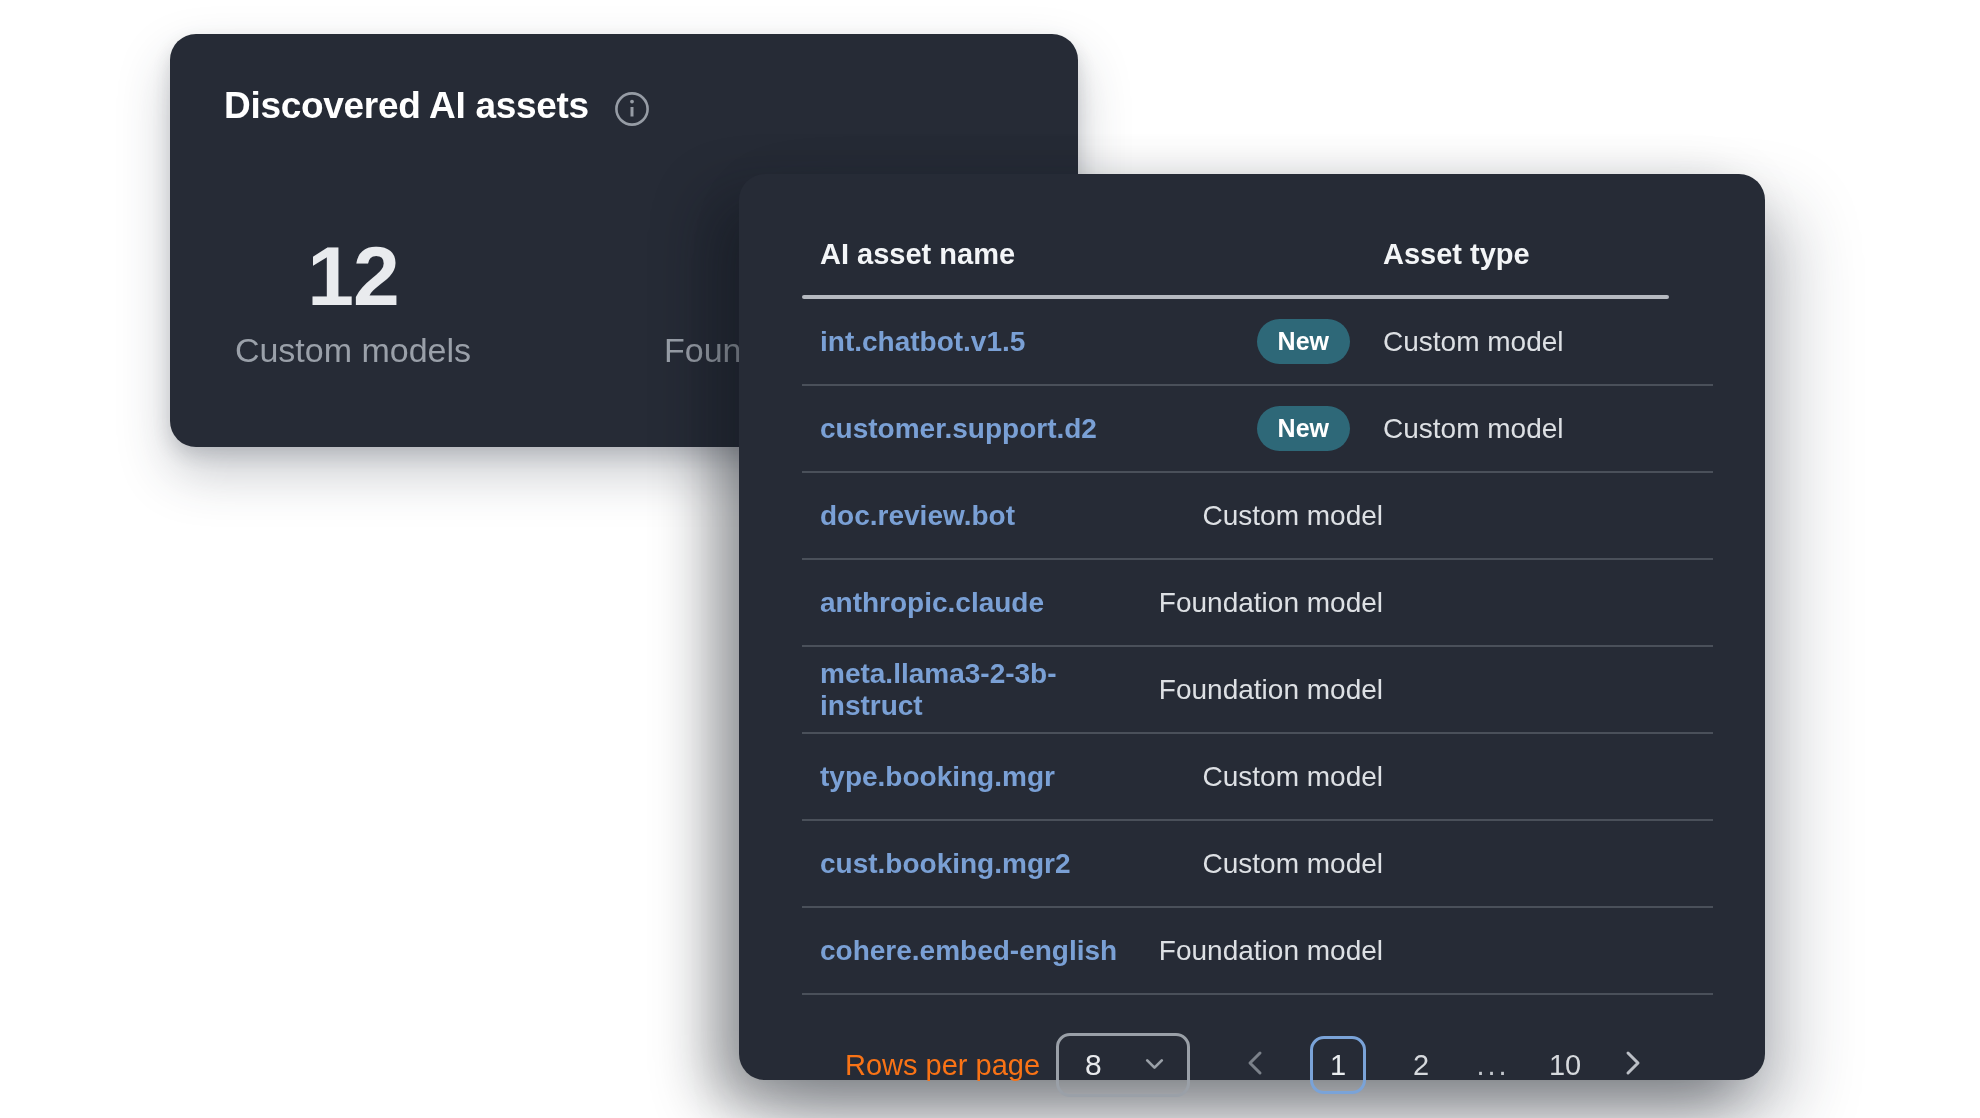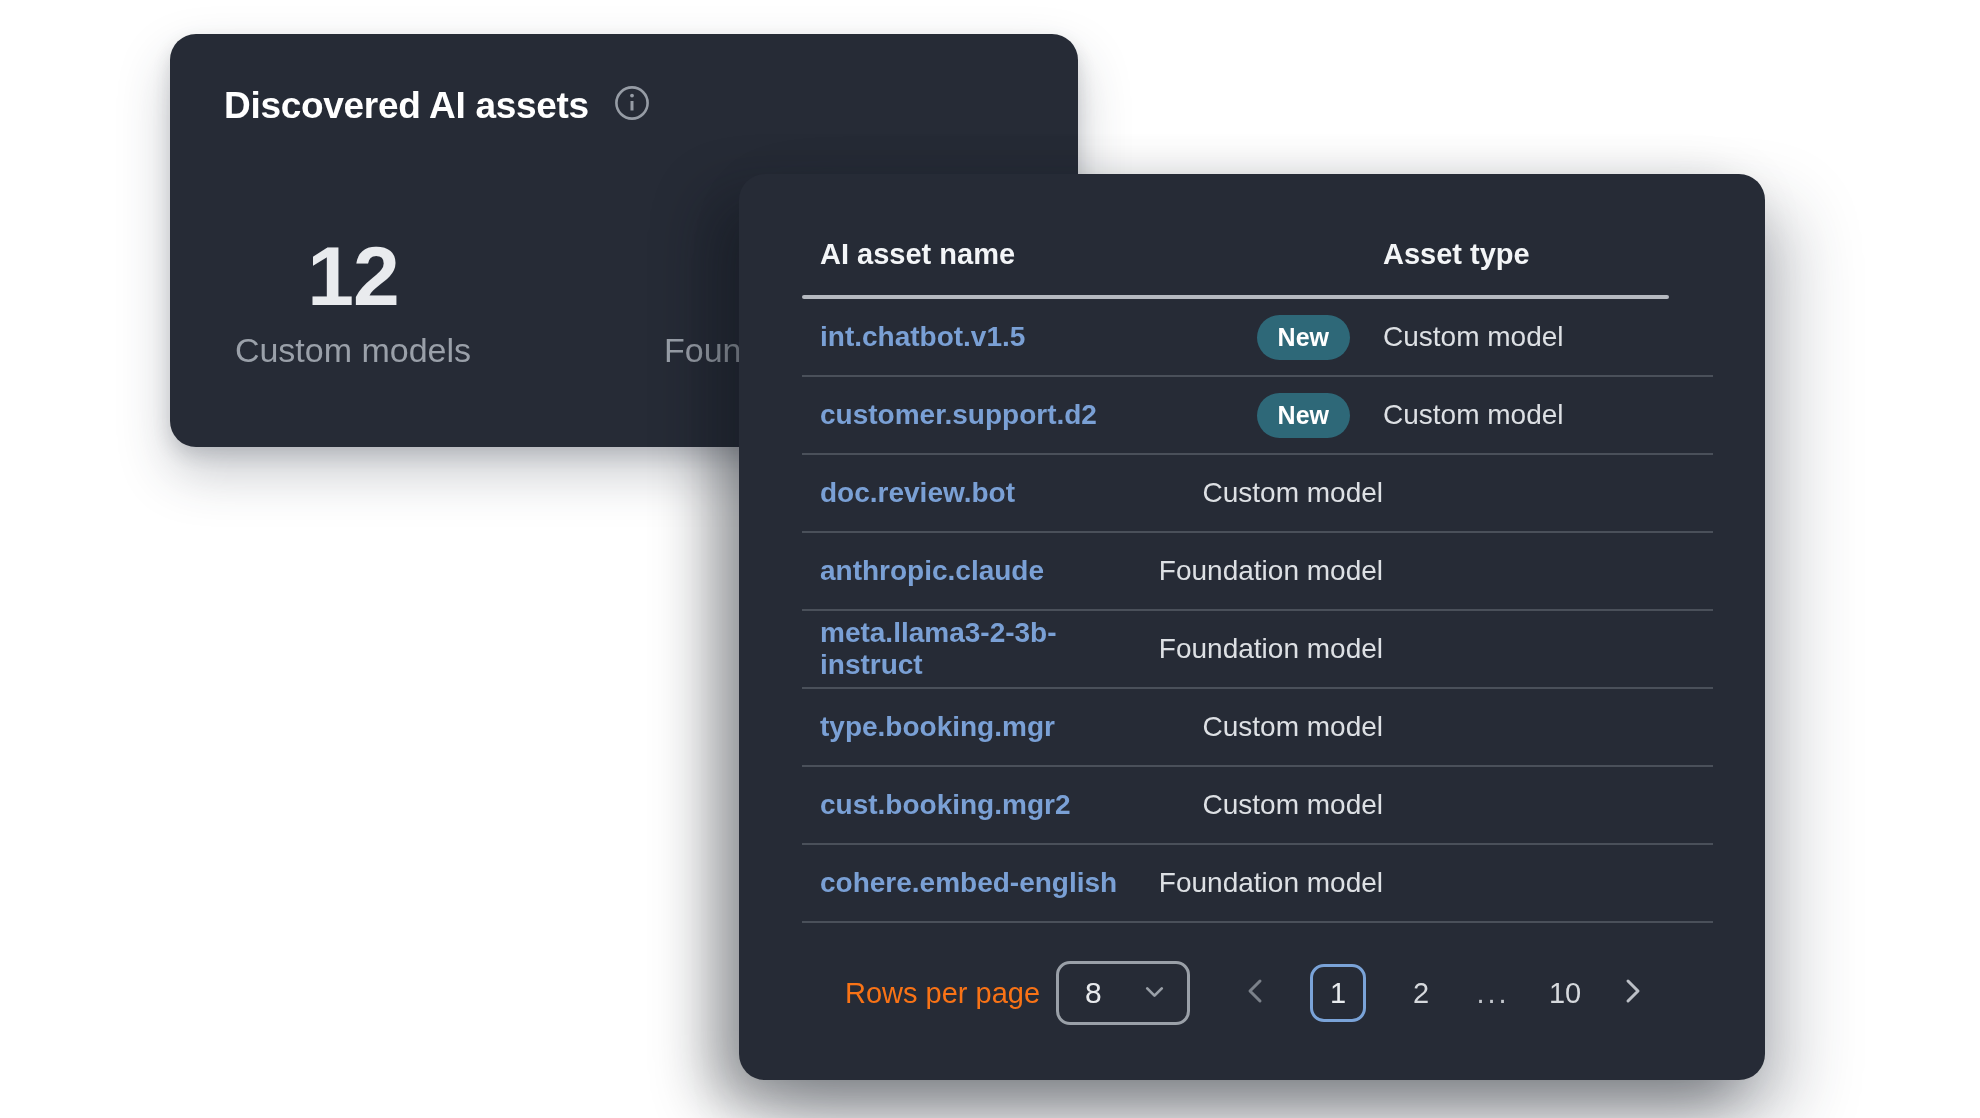--- a/index.html
+++ b/index.html
@@ -21,39 +21,39 @@
     position:relative;overflow:hidden;background:var(--page-bg);
     font-family:"Liberation Sans","DejaVu Sans",sans-serif;
   }
   button{font:inherit;background:none;border:none;color:inherit;cursor:pointer}
   .card{position:absolute;background:var(--card-bg);border-radius:26px}
   
   .back-card{
     left:170px;top:34px;width:908px;height:413px;z-index:1;
     box-shadow:0 26px 52px rgba(41,50,64,.26),0 8px 18px rgba(41,50,64,.16);
   }
-  .card-header{display:flex;align-items:flex-start;gap:24px;padding:50px 54px 0}
+  .card-header{display:flex;align-items:flex-end;gap:24px;padding:50px 54px 0}
   .card-title{font-size:37px;font-weight:700;color:#ffffff;letter-spacing:-.3px;line-height:44px}
   .info-btn{display:flex;align-items:center;justify-content:center;width:38px;height:38px;padding:0}
   .stats{display:flex;align-items:flex-end;padding-left:53px;margin-top:108px}
   .stat{display:flex;flex-direction:column;align-items:center;width:260px}
   .stat-value{font-size:84px;line-height:80px;font-weight:700;color:#e9ebee;letter-spacing:-1px}
   .stat-label{font-size:34px;line-height:40px;color:var(--text-dim);margin-top:14px;white-space:nowrap}
   .stat-second{margin-left:181px;align-items:flex-start;width:auto}
   
   .front-card{
     left:739px;top:174px;width:1026px;height:906px;z-index:2;
     box-shadow:-28px 24px 58px rgba(12,17,25,.42),26px 36px 70px rgba(35,44,58,.26);
     padding-left:28px;
   }
   .table{margin-left:35px;width:911px}
   .thead{display:grid;grid-template-columns:1fr auto 330px;align-items:end;padding:64px 0 24px 18px}
   .th{font-size:29px;font-weight:700;color:var(--text-white)}
   .head-rule{width:867px;height:4px;border-radius:3px;background:var(--head-rule)}
-  .trow{display:grid;grid-template-columns:1fr auto 330px;align-items:center;height:78px;padding-left:18px;border-bottom:2px solid var(--divider)}
+  .trow{display:grid;grid-template-columns:1fr auto 330px;align-items:center;height:87px;padding-left:18px;border-bottom:2px solid var(--divider)}
   .cell-name{font-size:28px;font-weight:700;color:var(--link);text-decoration:none;cursor:pointer;justify-self:start}
   .badge{display:inline-flex;align-items:center;height:45px;padding:0 21px;border-radius:23px;background:var(--badge);color:#ffffff;font-size:25px;font-weight:700;justify-self:end;margin-right:33px}
   .cell-type{font-size:28px;color:var(--text-light)}
   
   .pagination{display:flex;align-items:center;margin:38px 0 0 78px;color:var(--pager-text)}
   .rpp-label{font-size:29px;color:#f97316;margin-right:16px}
   .rpp-select{display:flex;align-items:center;justify-content:space-between;width:134px;height:64px;border:3px solid #9aa0a8;border-radius:14px;padding:0 20px 0 26px;margin-right:48px}
   .rpp-value{font-size:30px;color:#e8eaed}
   .nav-btn{display:flex;align-items:center;justify-content:center;width:36px;height:40px;padding:0}
   .nav-prev{margin-right:36px}

